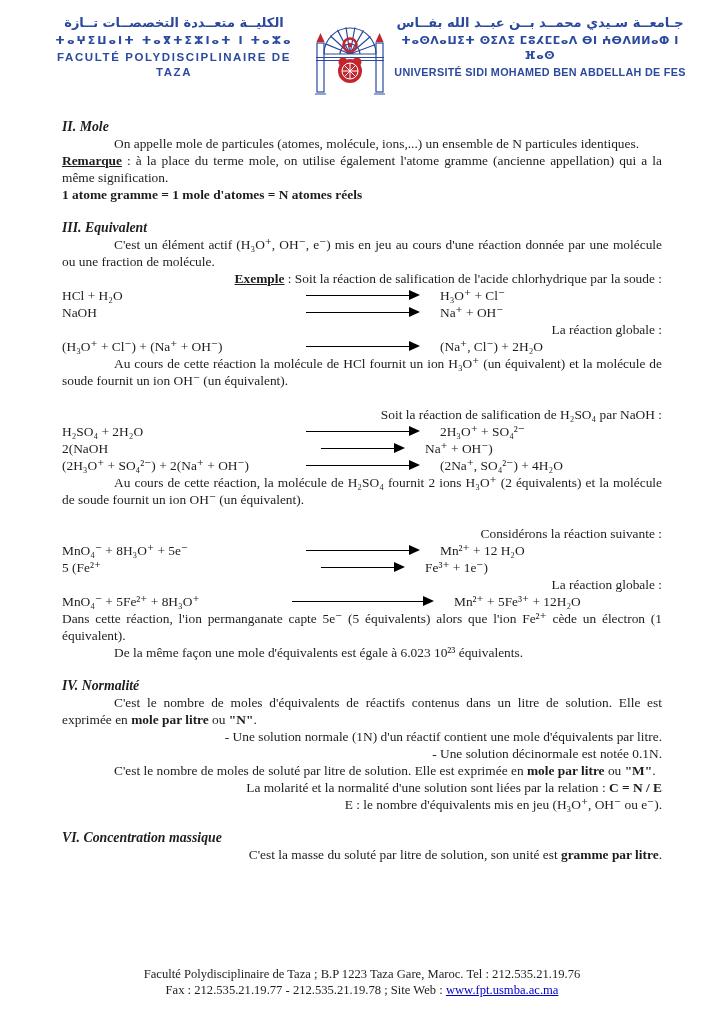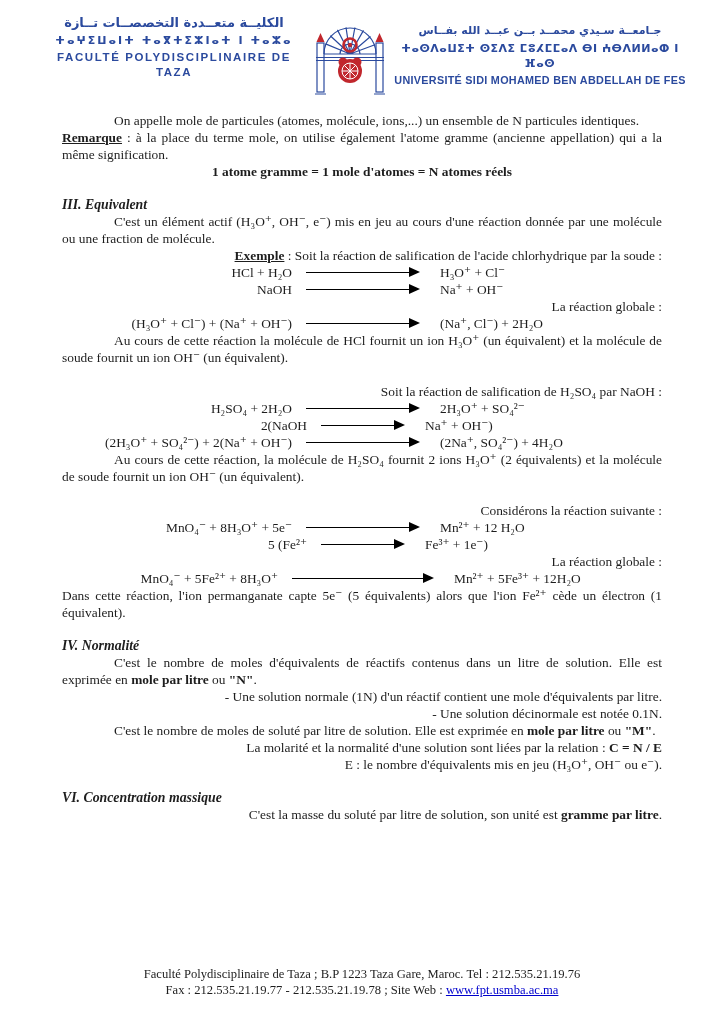--- a/index.html
+++ b/index.html
@@ -16,21 +16,21 @@
     display:flex; justify-content:space-between; align-items:flex-start;
     padding:14px 34px 0 38px;
   }
   .mast-col { display:flex; flex-direction:column; gap:2px; text-align:center; }
   .mast-left  { width:272px; }
   .mast-right { width:300px; }
   .mast-arabic {
     font-family:"DejaVu Sans",sans-serif; font-weight:bold;
     color:#2b4a9e; font-size:13px; line-height:17px; direction:rtl;
   }
-  .mast-right .mast-arabic { font-size:11px;margin-top:8px; }
+  .mast-right .mast-arabic { font-size:13px; }
   .mast-tifinagh {
     font-family:"DejaVu Sans",sans-serif; font-weight:bold;
     color:#2b4a9e; font-size:11px; line-height:15px; letter-spacing:2px;
   }
   .mast-right .mast-tifinagh { letter-spacing:0.5px; }
   .mast-latin {
     font-family:"Liberation Sans","DejaVu Sans",sans-serif; font-weight:bold;
     color:#2b4a9e; font-size:11.5px; line-height:15px; letter-spacing:1.6px;
   }
   .mast-right .mast-latin { font-size:10.8px; letter-spacing:0.3px; }
@@ -41,26 +41,26 @@
   h2.sec {
     font-size:13.8px; font-style:italic; font-weight:bold;
     margin:16px 0 0 0; line-height:17px;
   }
   h2.first { margin-top:6px; }
   p { margin:0; text-align:justify; }
   p.ind { text-indent:52px; }
   p.left { text-align:right; }
   .bu { font-weight:bold; text-decoration:underline; }
   .b  { font-weight:bold; }
-  .center-bold { text-align:center; font-weight:bold; margin:0; }
+  .center-bold { text-align:left; font-weight:bold; margin:0; }
   .spacer { height:17px; }
 
   
   .eq { display:grid; grid-template-columns:1fr auto 1fr; align-items:center; line-height:17px; }
-  .eq .lhs { text-align:right; padding-right:14px; white-space:nowrap; }
+  .eq .lhs { text-align:left; padding-right:14px; white-space:nowrap; }
   .eq .rhs { text-align:left;  padding-left:14px;  white-space:nowrap;margin-left:8px; }
   .arrow {
     display:inline-block; position:relative;
     width:112px; height:1.6px; background:#000; vertical-align:middle;
   }
   .arrow::after {
     content:""; position:absolute; right:-2px; top:-4.3px;
     width:0; height:0;
     border-left:11px solid #000;
     border-top:5px solid transparent;
@@ -118,20 +118,21 @@
 
     <div class="mast-col mast-right">
       <span class="mast-arabic">جـامعــة سـيدي محمــد بــن عبــد الله بفــاس</span>
       <span class="mast-tifinagh">ⵜⴰⵙⴷⴰⵡⵉⵜ ⵙⵉⴷⵉ ⵎⵓⵃⵎⵎⴰⴷ ⴱⵏ ⵄⴱⴷⵍⵍⴰⵀ ⵏ ⴼⴰⵙ</span>
       <span class="mast-latin">UNIVERSITÉ SIDI MOHAMED BEN ABDELLAH DE FES</span>
     </div>
   </header>
 
   <main>
 
+    <h2 class="sec first">II. Mole</h2>
     <p class="ind">On appelle mole de particules (atomes, molécule, ions,...) un ensemble de N particules identiques.</p>
     <p><span class="bu">Remarque</span><span> : à la place du terme mole, on utilise également l'atome gramme (ancienne appellation) qui a la même signification.</span></p>
     <p class="center-bold">1 atome gramme = 1 mole d'atomes = N atomes réels</p>
 
     <h2 class="sec">III. Equivalent</h2>
     <p class="ind">C'est un élément actif (H₃O⁺, OH⁻, e⁻) mis en jeu au cours d'une réaction donnée par une molécule ou une fraction de molécule.</p>
     <p class="left"><span class="bu">Exemple</span><span> : Soit la réaction de salification de l'acide chlorhydrique par la soude :</span></p>
 
     <div class="eq">
       <span class="lhs">HCl + H₂O</span>
@@ -187,20 +188,21 @@
       <span class="rhs">Fe³⁺ + 1e⁻)</span>
     </div>
 
     <p class="left">La réaction globale :</p>
     <div class="eq">
       <span class="lhs">MnO₄⁻ + 5Fe²⁺ + 8H₃O⁺</span>
       <span class="arrow arrow-lg"></span>
       <span class="rhs">Mn²⁺ + 5Fe³⁺ + 12H₂O</span>
     </div>
     <p>Dans cette réaction, l'ion permanganate capte 5e⁻ (5 équivalents) alors que l'ion Fe²⁺ cède un électron (1 équivalent).</p>
+    <p class="ind">De la même façon une mole d'équivalents est égale à 6.023 10²³ équivalents.</p>
 
     <h2 class="sec">IV. Normalité</h2>
     <p class="ind"><span>C'est le nombre de moles d'équivalents de réactifs contenus dans un litre de solution. Elle est exprimée en </span><span class="b">mole par litre</span><span> ou </span><span class="b">"N"</span><span>.</span></p>
     <p class="left">- Une solution normale (1N) d'un réactif contient une mole d'équivalents par litre.</p>
     <p class="left">- Une solution décinormale est notée 0.1N.</p>
 
     <p class="ind"><span>C'est le nombre de moles de soluté par litre de solution. Elle est exprimée en </span><span class="b">mole par litre</span><span> ou </span><span class="b">"M"</span><span>.</span></p>
     <p class="ind left"><span>La molarité et la normalité d'une solution sont liées par la relation : </span><span class="b">C = N / E</span></p>
     <p class="left">E : le nombre d'équivalents mis en jeu (H₃O⁺, OH⁻ ou e⁻).</p>
 

